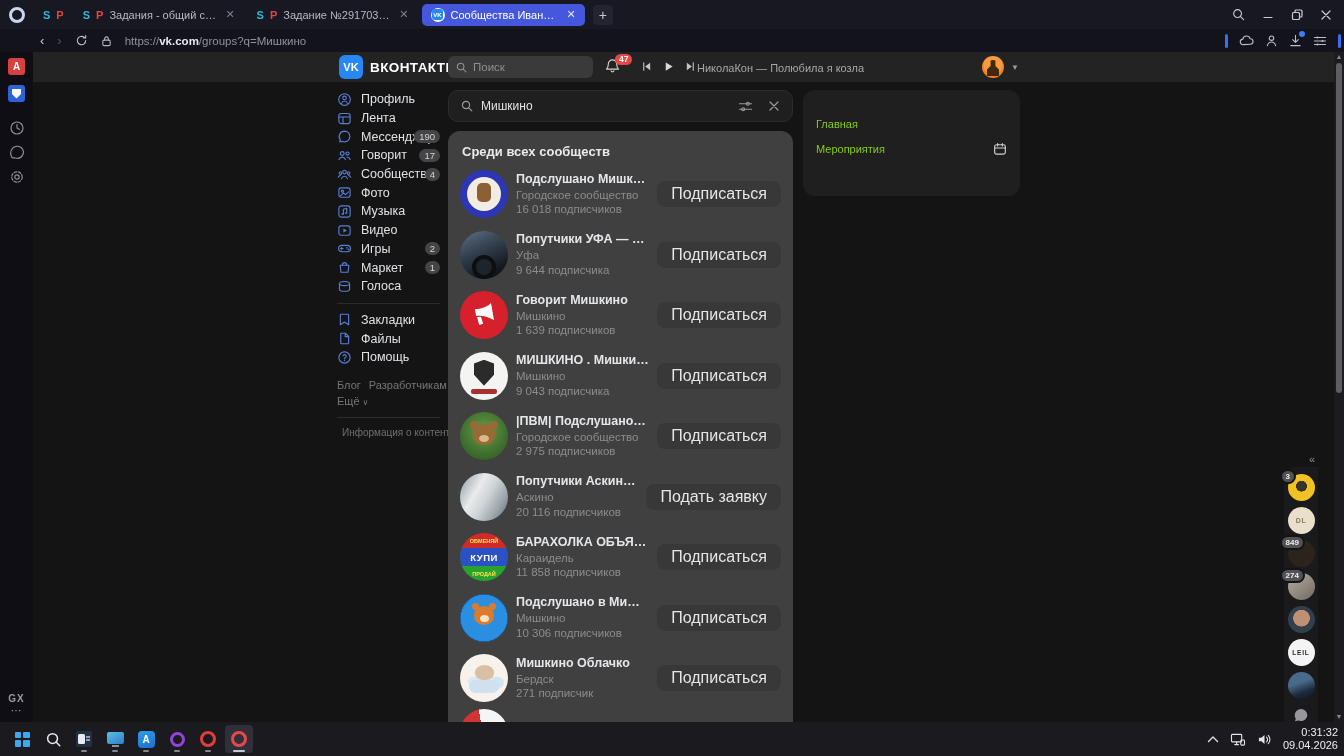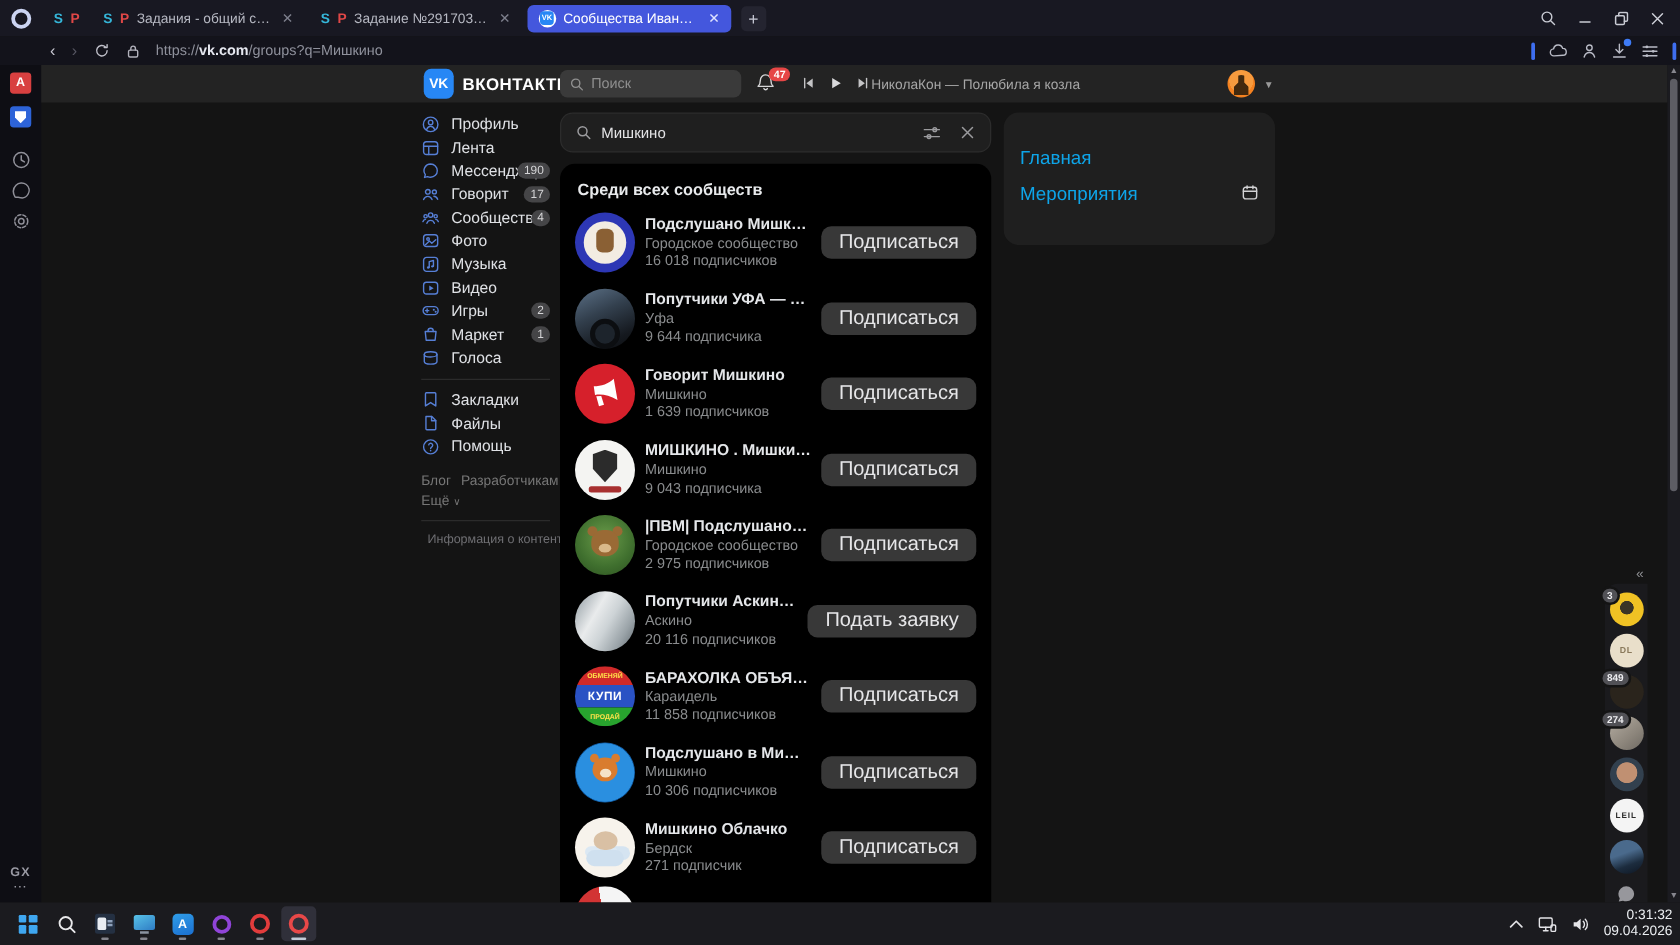--- a/index.html
+++ b/index.html
@@ -61,21 +61,21 @@
   .mdiv{height:1px;background:#2b2b2b;margin:7px 0}
   .menu-footer{margin-top:11px;font-size:11px;color:#767676;line-height:15px;width:112px}
   .menu-footer a{margin-right:8px;white-space:nowrap}
   .more-row{margin-top:1px;color:#767676}
   .info-row{display:flex;align-items:center;gap:5px;font-size:10px;color:#6f6f73;margin-top:9px;white-space:nowrap}
   
   .main-col{position:absolute;left:448px;top:90px;width:345px}
   .search-card{height:32px;background:#1f1f1f;border:1px solid #2c2c2c;border-radius:10px;display:flex;align-items:center;padding:0 12px;gap:8px}
   .query{font-size:12px;color:#e3e3e5;flex:1}
   .search-card .tools{display:flex;gap:15px;align-items:center;color:#9b9b9e}
-  .results-card{margin-top:9px;background:#000000;border-radius:12px 12px 0 0;height:591px;overflow:hidden;padding:0 12px}
+  .results-card{margin-top:9px;background:#404040;border-radius:12px 12px 0 0;height:591px;overflow:hidden;padding:0 12px}
   .results-title{font-size:13px;font-weight:bold;padding:13px 2px 5px;color:#e8eaec}
   .row{display:flex;align-items:center;height:60.5px;gap:8px}
   .row.partial{height:14px;overflow:hidden;align-items:flex-start}
   .av{width:48px;height:48px;border-radius:50%;flex:none;position:relative;overflow:hidden}
   .rinfo{flex:1;min-width:0}
   .rtitle{font-size:12.5px;font-weight:bold;white-space:nowrap;overflow:hidden;text-overflow:ellipsis;color:#e4e6e9;margin-bottom:2px}
   .rsub{font-size:11.5px;color:#8a8c8e;line-height:14.5px;white-space:nowrap;overflow:hidden}
   .rbtn{flex:none;background:#383838;color:#e6e6e8;border:none;border-radius:8px;height:26px;padding:0 14px;font-size:16px;font-family:inherit}
   
   .av1{background:#2d37b5}.av1 .inner{position:absolute;inset:7px;border-radius:50%;background:#f2ece2}
@@ -102,21 +102,21 @@
   .av8 .ear{position:absolute;width:7px;height:7px;background:#d97c2e;border-radius:50%;top:9px}
   .av8 .e1{left:12px}.av8 .e2{left:29px}
   .av8 .muz{position:absolute;left:20px;top:21px;width:9px;height:7px;background:#f5e3c8;border-radius:50%}
   .av9{background:#f7f3ec}
   .av9 .cloud{position:absolute;left:9px;bottom:9px;width:30px;height:13px;background:#cfe0ef;border-radius:9px;box-shadow:-3px -5px 0 -2px #dbe8f3,6px -4px 0 -1px #d5e4f1}
   .av9 .bear{position:absolute;left:15px;top:11px;width:19px;height:15px;background:#d9c0a4;border-radius:50% 50% 45% 45%}
   .av10{background:conic-gradient(from 210deg at 50% 65%,#d23434 0 13%,#f5f5f5 13% 26%,#d23434 26% 39%,#f5f5f5 39%)}
   
   .right-panel{position:absolute;left:803px;top:90px;width:217px;height:106px;background:#1f1f1f;border-radius:12px;padding:13px 13px 0}
   .create-btn{width:100%;height:27px;border-radius:9px;background:#e8e8e8;color:#141414;font-size:12.5px;font-weight:bold;border:none;font-family:inherit}
-  .rp-link{display:flex;align-items:flex-start;justify-content:space-between;font-size:15px;color:#0ea5e9}
+  .rp-link{display:flex;align-items:center;justify-content:space-between;font-size:11px;color:#84cc16}
   .rp1{margin-top:15px}.rp2{margin-top:12px}
   
   .chat-dock{position:absolute;left:1284px;top:454px;width:34px;height:268px}
   .dock-collapse{position:absolute;right:3px;top:0;color:#8f9094;font-size:11px;line-height:11px}
   .dock-strip{position:absolute;top:13px;left:0;width:34px;bottom:0;background:#1a1a1d;border-radius:10px 0 0 0;display:flex;flex-direction:column;align-items:center;padding-top:7px;gap:6px}
   .dav{width:27px;height:27px;border-radius:50%;position:relative;flex:none;display:flex;align-items:center;justify-content:center}
   .dbadge{position:absolute;left:-8px;top:-5px;background:#515156;color:#ededf0;font-size:8px;border-radius:8px;padding:1px 4px;line-height:9px;border:2px solid #141414;z-index:2;font-weight:bold}
   .d1{background:radial-gradient(circle at 50% 45%,#3a3426 0 26%,#f0c224 28%)}
   .d2{background:#e9dfca;color:#8a7a5c;font-size:7px;font-weight:bold;letter-spacing:.5px}
   .d3{background:#2a241c;color:#caa93f;font-size:6px}

